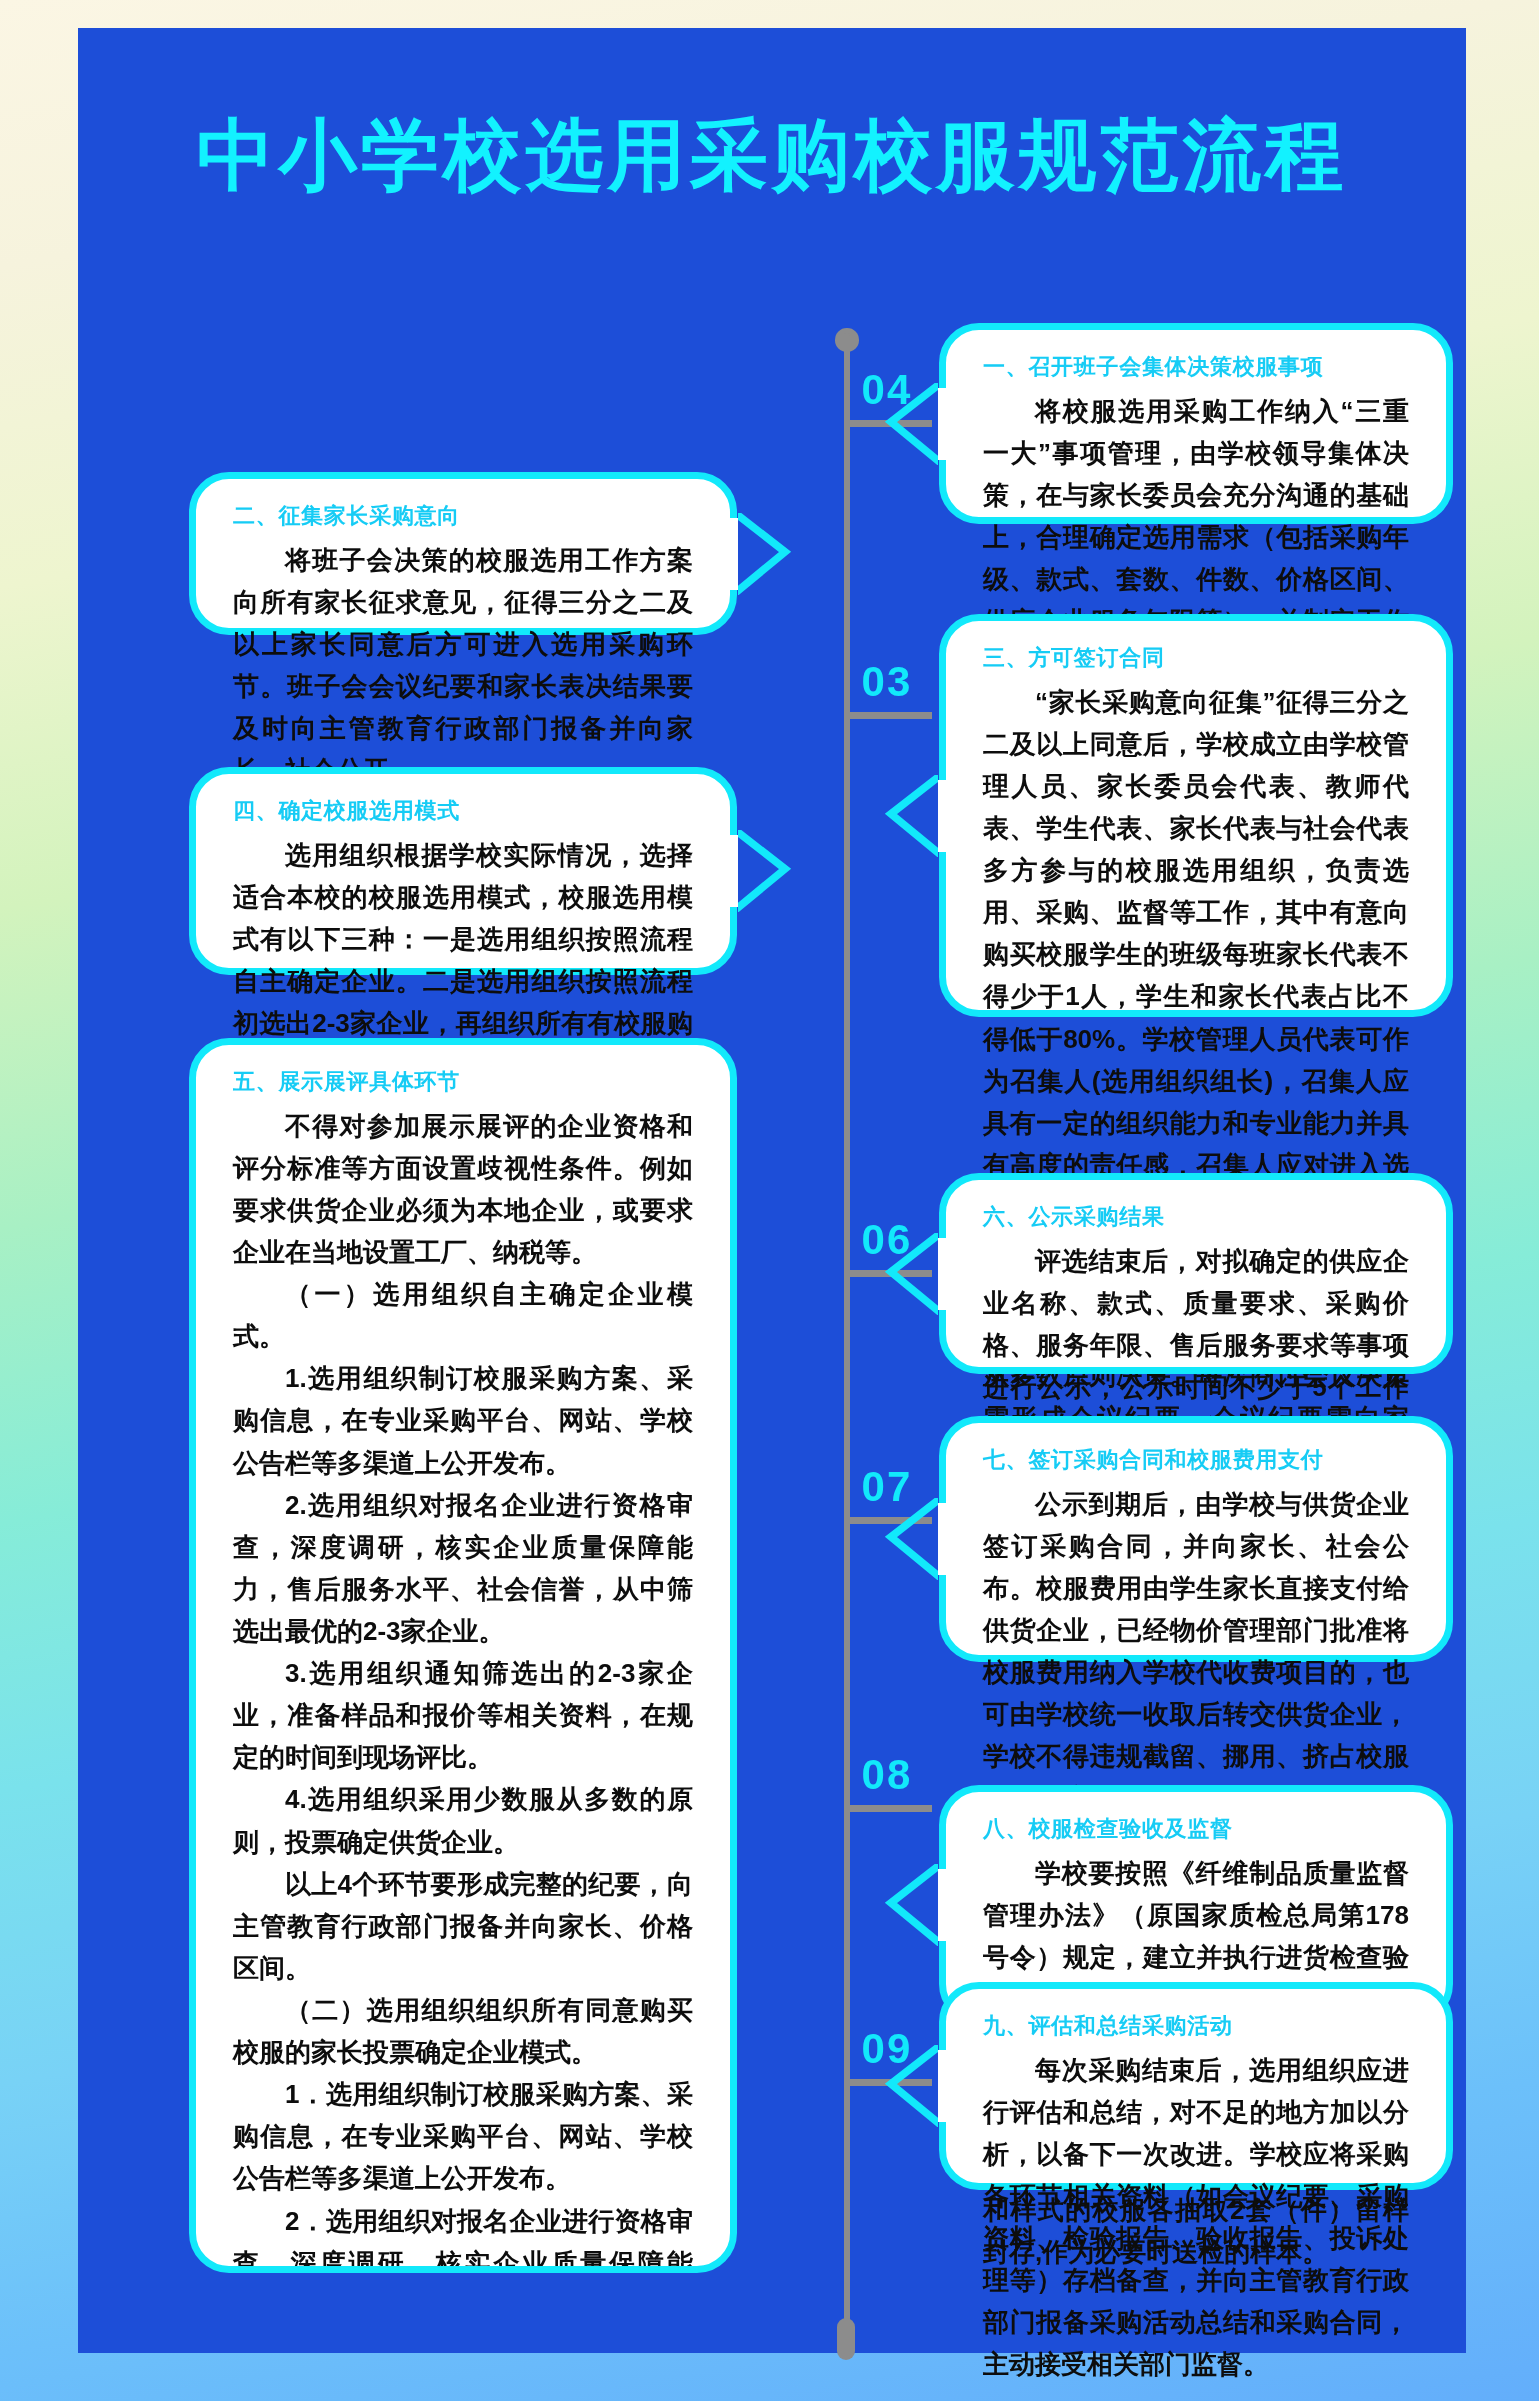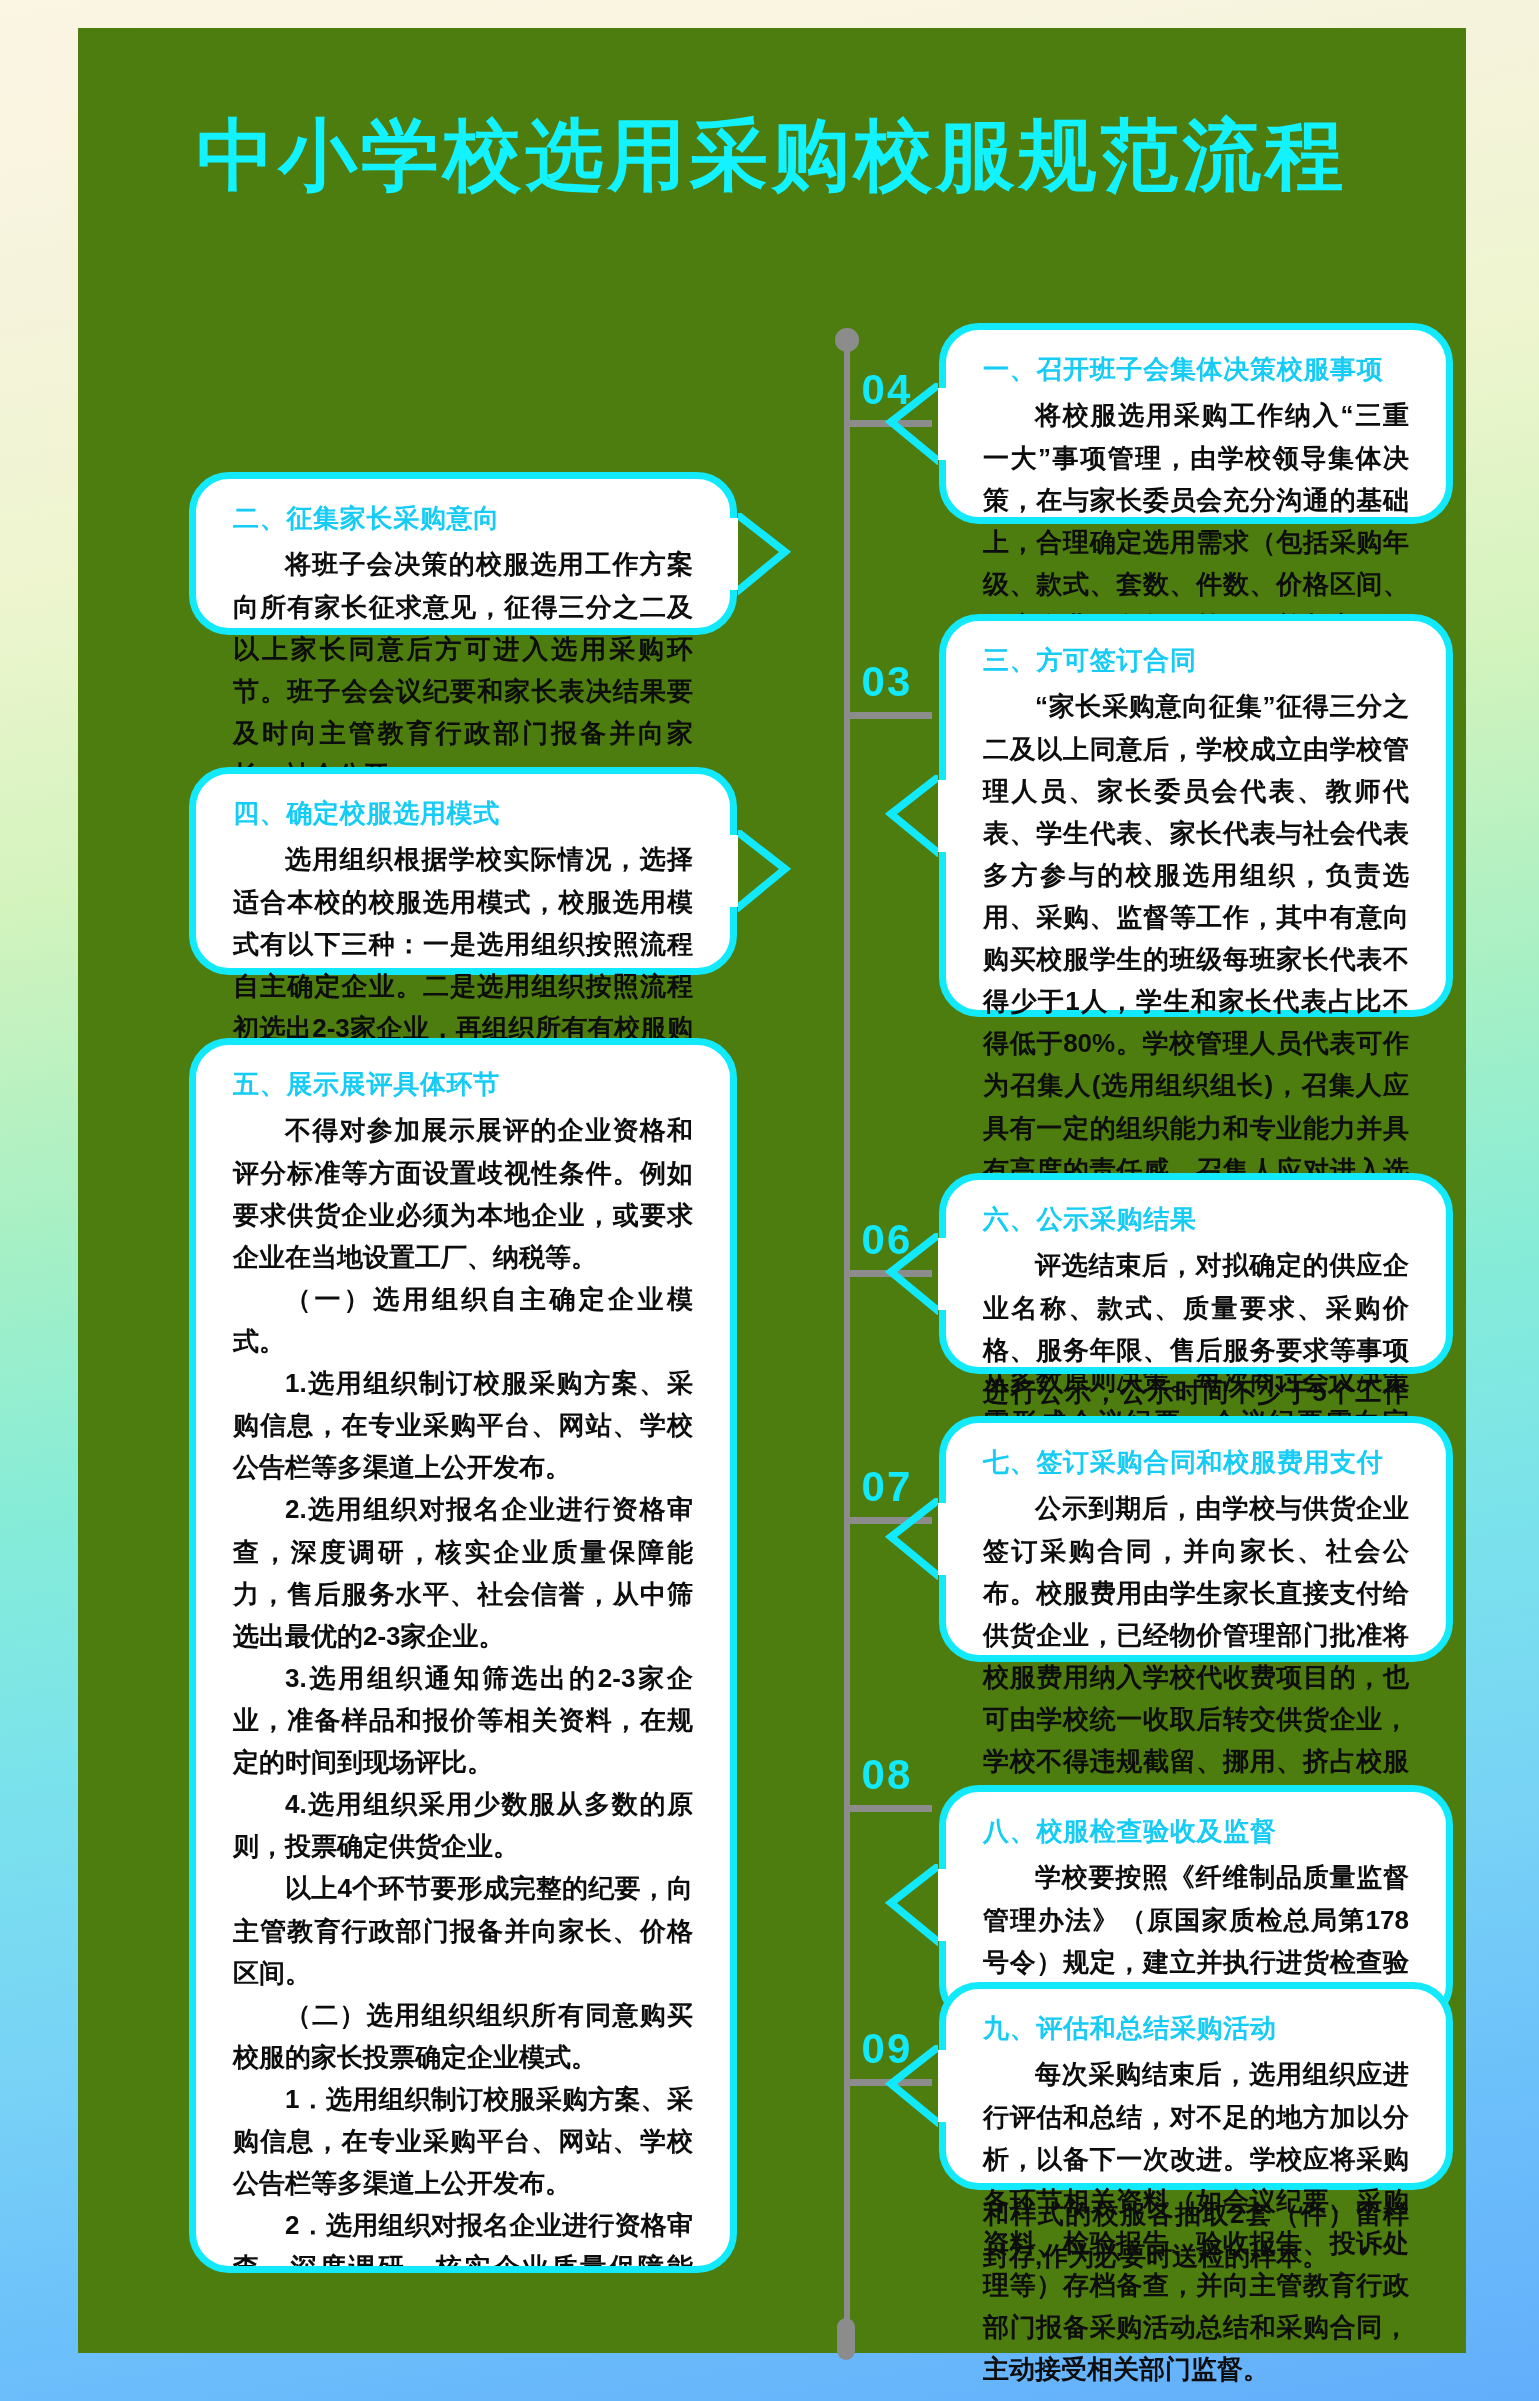--- a/index.html
+++ b/index.html
@@ -25,21 +25,21 @@
     position: relative;
   }
 
   
   .poster {
     position: absolute;
     left: 78px;
     top: 28px;
     width: 1388px;
     height: 2325px;
-    background: #4d7c0f;
+    background: #1d4ed8;
   }
 
   
   .title {
     position: absolute;
     left: 0;
     top: 76px;
     width: 1388px;
     text-align: center;
     font-size: 78px;
@@ -145,21 +145,21 @@
   }
   .bubble.left-card .mask {
     right: -7.6px;
     top: 50%;
     margin-top: -36px;
     height: 72px;
   }
 
   .bubble h3 {
     margin: 0 0 9.7px 0;
-    font-size: 26px;
+    font-size: 22px;
     font-weight: bold;
     color: #16ccf5;
     letter-spacing: 0.7px;
     line-height: 1.2;
   }
   .bubble .body {
     font-size: 26px;
     font-weight: bold;
     line-height: 1.62;
     color: #0d0d0d;

